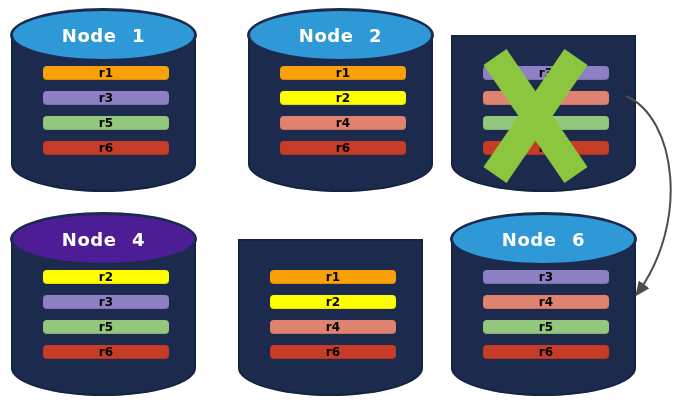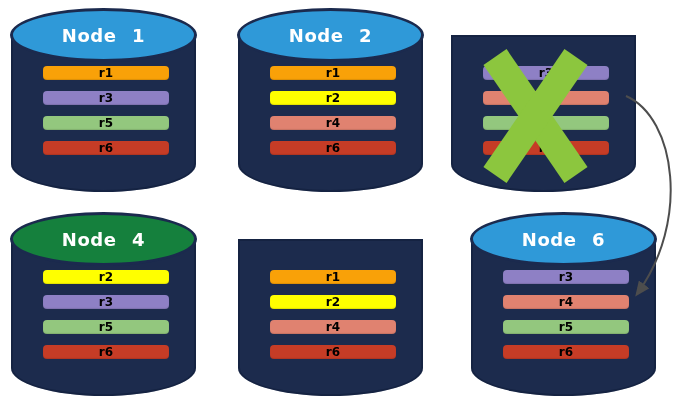--- a/index.html
+++ b/index.html
@@ -98,21 +98,21 @@
         <div class="bar" style="top: 83px; background: rgb(142, 128, 197);">
           <span style="color: rgb(0, 0, 0);">r3</span>
         </div>
         <div class="bar" style="top: 108px; background: rgb(147, 199, 126);">
           <span style="color: rgb(0, 0, 0);">r5</span>
         </div>
         <div class="bar" style="top: 133px; background: rgb(198, 60, 38);">
           <span style="color: rgb(0, 0, 0);">r6</span>
         </div>
       </div>
-      <div class="node" style="left: 237px; top: 8px;">
+      <div class="node" style="left: 247px; top: 8px;">
         <div class="cyl-body" style="background: rgb(28, 43, 77);"></div>
         <div class="cyl-top" style="background: rgb(47, 153, 216); border-color: rgb(27, 42, 78);">
           <span class="node-title" style="color: rgb(255, 255, 255);">Node 2</span>
         </div>
         <div class="bar" style="top: 58px; background: rgb(249, 161, 8);">
           <span style="color: rgb(0, 0, 0);">r1</span>
         </div>
         <div class="bar" style="top: 83px; background: rgb(255, 255, 0);">
           <span style="color: rgb(0, 0, 0);">r2</span>
         </div>
@@ -137,21 +137,21 @@
         <div class="bar" style="top: 133px; background: rgb(198, 60, 38);">
           <span style="color: rgb(0, 0, 0);">r6</span>
         </div>
         <svg viewBox="0 0 105 132" class="x-mark">
           <line x1="12" y1="7" x2="93" y2="125" stroke="#8CC63E" stroke-width="28"></line>
           <line x1="93" y1="7" x2="12" y2="125" stroke="#8CC63E" stroke-width="28"></line>
         </svg>
       </div>
       <div class="node" style="left: 10px; top: 212px;">
         <div class="cyl-body" style="background: rgb(28, 43, 77);"></div>
-        <div class="cyl-top" style="background: #15803d; border-color: rgb(27, 42, 78);">
+        <div class="cyl-top" style="background: #4c1d95; border-color: rgb(27, 42, 78);">
           <span class="node-title" style="color: rgb(255, 255, 255);">Node 4</span>
         </div>
         <div class="bar" style="top: 58px; background: rgb(255, 255, 0);">
           <span style="color: rgb(0, 0, 0);">r2</span>
         </div>
         <div class="bar" style="top: 83px; background: rgb(142, 128, 197);">
           <span style="color: rgb(0, 0, 0);">r3</span>
         </div>
         <div class="bar" style="top: 108px; background: rgb(147, 199, 126);">
           <span style="color: rgb(0, 0, 0);">r5</span>
@@ -168,21 +168,21 @@
         <div class="bar" style="top: 83px; background: rgb(255, 255, 0);">
           <span style="color: rgb(0, 0, 0);">r2</span>
         </div>
         <div class="bar" style="top: 108px; background: rgb(224, 130, 112);">
           <span style="color: rgb(0, 0, 0);">r4</span>
         </div>
         <div class="bar" style="top: 133px; background: rgb(198, 60, 38);">
           <span style="color: rgb(0, 0, 0);">r6</span>
         </div>
       </div>
-      <div class="node" style="left: 470px; top: 212px;">
+      <div class="node" style="left: 450px; top: 212px;">
         <div class="cyl-body" style="background: rgb(28, 43, 77);"></div>
         <div class="cyl-top" style="background: rgb(47, 153, 216); border-color: rgb(27, 42, 78);">
           <span class="node-title" style="color: rgb(255, 255, 255);">Node 6</span>
         </div>
         <div class="bar" style="top: 58px; background: rgb(142, 128, 197);">
           <span style="color: rgb(0, 0, 0);">r3</span>
         </div>
         <div class="bar" style="top: 83px; background: rgb(224, 130, 112);">
           <span style="color: rgb(0, 0, 0);">r4</span>
         </div>

